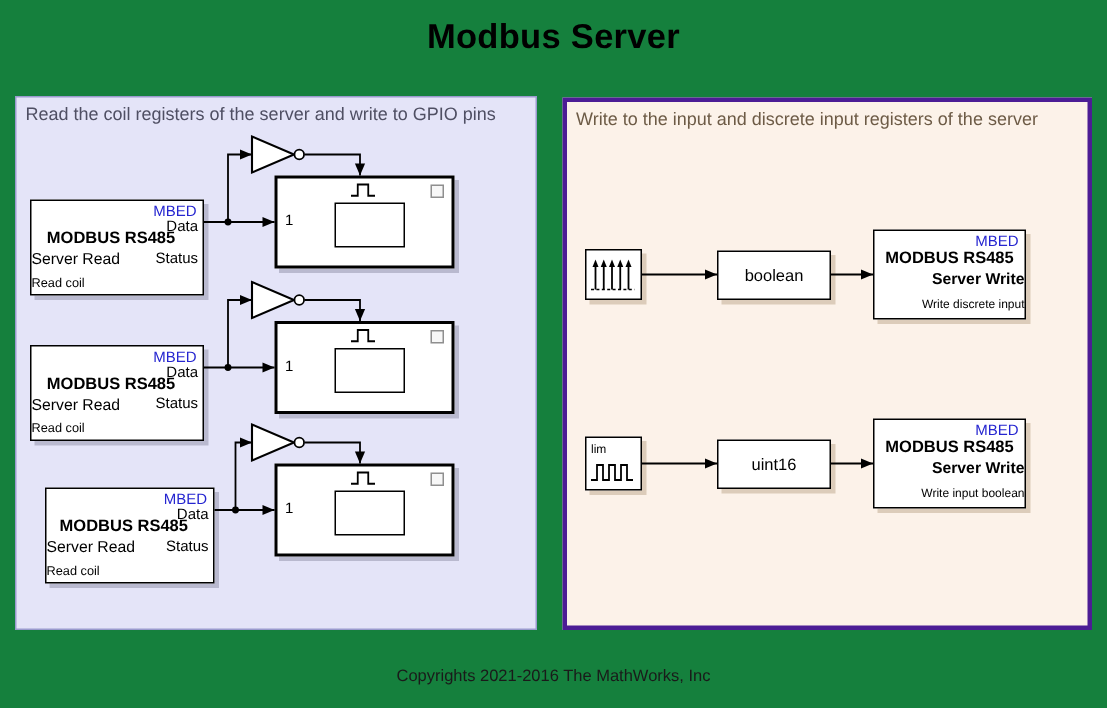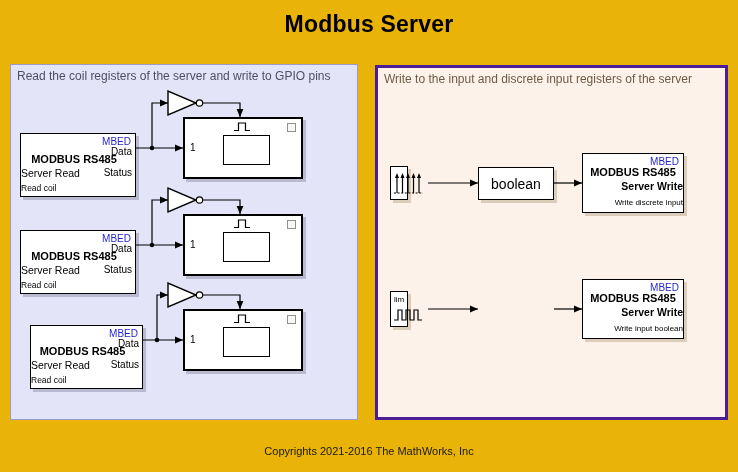--- a/index.html
+++ b/index.html
@@ -1,16 +1,16 @@
 <!DOCTYPE html>
 <html><head>
 <meta charset="utf-8">
 <style>
   html,body{margin:0;padding:0;background:#fff}
-  .stage{position:relative;width:738px;height:472px;background:#eab308;
+  .stage{position:relative;width:738px;height:472px;background:#15803d;
          font-family:"Liberation Sans",sans-serif;color:#000;overflow:hidden}
   .title{position:absolute;top:11px;left:0;width:100%;text-align:center;
          font-size:23px;font-weight:700;letter-spacing:.2px}
   .footer{position:absolute;top:445px;left:0;width:100%;text-align:center;
           font-size:11px;color:#1a1a1a}
 
   .panel{position:absolute;box-sizing:border-box;z-index:1}
   .panel-left{left:10px;top:64px;width:348px;height:356px;
               background:#e4e4f8;border:1px solid #9a9ace}
   .panel-right{left:375px;top:65px;width:353px;height:355px;
@@ -34,25 +34,25 @@
 
   .subsys{left:183px;width:120px;height:62px;border-width:2px;box-shadow:3px 3px 0 #b9b9cf}
   .s1{top:117px}.s2{top:214px}.s3{top:309px}
   .inner-rect{position:absolute;left:38px;top:16px;width:45px;height:28px;
               border:1.5px solid #000;background:#fff}
   .badge{position:absolute;right:5px;top:4px;width:7px;height:7px;
          border:1px solid #8f8f8f;background:#f7f7f7}
   .inport{position:absolute;left:5px;top:23px;font-size:10px}
   .trig{position:absolute;left:48px;top:2px}
 
-  .src{left:390px;width:18px;box-shadow:3px 3px 0 #dcccba}
+  .src{left:390px;width:38px;box-shadow:3px 3px 0 #dcccba}
   .src1{top:166px;height:34px}.src2{top:291px;height:36px}
   .src svg{position:absolute;left:0;top:0}
   .conv{left:478px;width:76px;height:33px;box-shadow:3px 3px 0 #dcccba;
-        display:flex;align-items:center;justify-content:center;font-size:14px}
+        display:flex;align-items:center;justify-content:center;font-size:11px}
   .c1{top:167px}.c2{top:293px}
   .wblk{left:582px;width:102px;height:60px;box-shadow:3px 3px 0 #dcccba}
   .w1{top:153px}.w2{top:279px}
   .wt1{position:absolute;top:12px;left:0;width:100%;text-align:center;font-size:11px;font-weight:700}
   .wt2{position:absolute;top:26px;left:0;width:100%;text-align:right;font-size:10.5px;font-weight:700}
   .wcap{position:absolute;bottom:5px;left:0;width:100%;text-align:right;font-size:8px}
 
   .overlay{position:absolute;left:0;top:0;z-index:3;pointer-events:none}
 </style>
 </head>
@@ -147,20 +147,23 @@
     <span class="wcap">Write discrete input</span>
   </div>
 
   <div class="blk src src2">
     <svg width="36" height="34" viewBox="0 0 36 34">
       <text x="3" y="10" font-size="8" fill="#000">lim</text>
       <path d="M3,28 h4 v-10 h4 v10 h4 v-10 h4 v10 h4 v-10 h4 v10 h4" fill="none" stroke="#000" stroke-width="1.2"></path>
     </svg>
   </div>
 
+  <div class="blk conv c2">
+    <span>uint16</span>
+  </div>
 
   <div class="blk wblk w2">
     <span class="tag">MBED</span>
     <span class="wt1">MODBUS RS485</span>
     <span class="wt2">Server Write</span>
     <span class="wcap">Write input boolean</span>
   </div>
 
   <svg class="overlay" width="738" height="472" viewBox="0 0 738 472">
 

